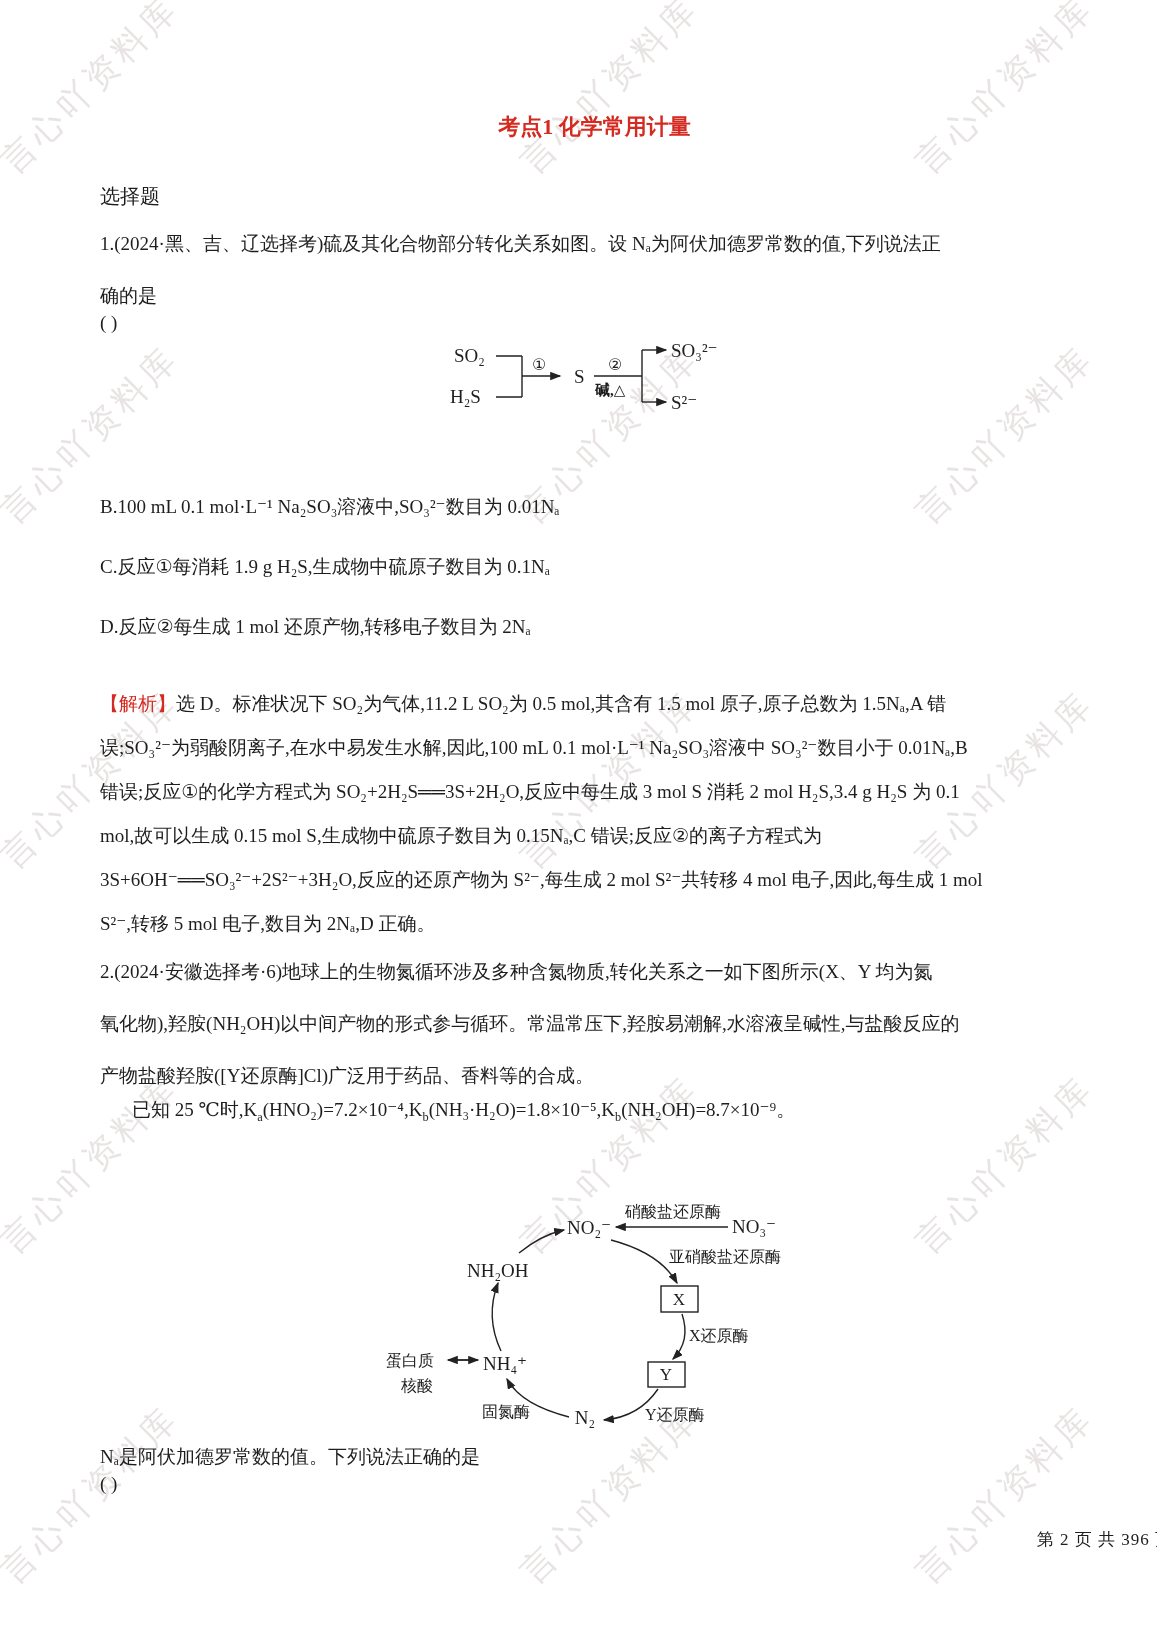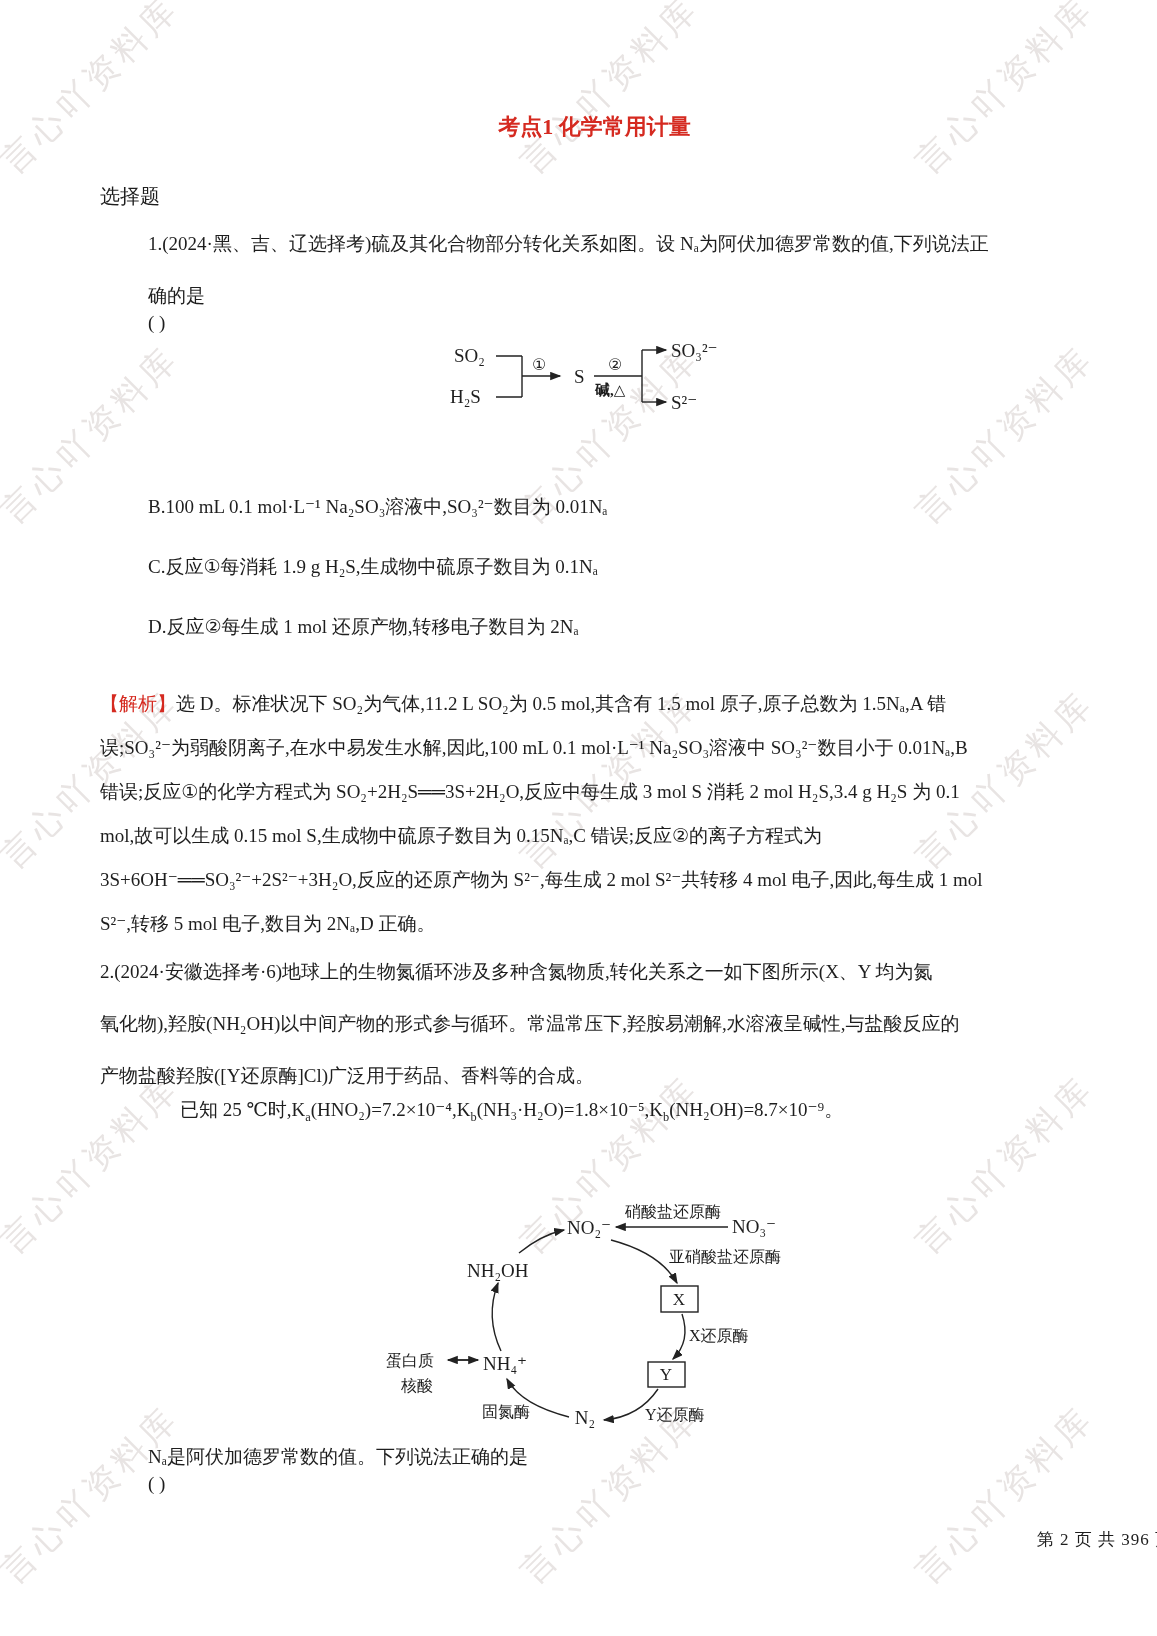--- a/index.html
+++ b/index.html
@@ -17,21 +17,20 @@
     position:absolute;top:112px;left:16px;width:100%;text-align:center;
     font-size:22px;font-weight:bold;margin:0;z-index:2;
   }
   .red{color:#d52a20;}
   .heading{
     position:absolute;top:166px;left:100px;font-size:20px;font-weight:normal;z-index:2;margin-top:17px;
   }
   .line{
     position:absolute;left:100px;right:147px;font-size:19px;line-height:27px;z-index:2;
     white-space:nowrap;
-    margin-left:48px;
   }
   .flexline{display:flex;justify-content:space-between;flex-direction:column;}
   .block{position:absolute;left:100px;right:147px;z-index:2;}
   .block .bline{font-size:19px;line-height:44px;height:44px;white-space:nowrap;}
   .block .qline{font-size:19px;line-height:52px;height:52px;white-space:nowrap;}
   .indent{padding-left:32px;}
   .footer{
     position:absolute;top:1528px;left:16px;width:100%;text-align:right;
     font-size:17px;z-index:2;letter-spacing:1px;
   }

